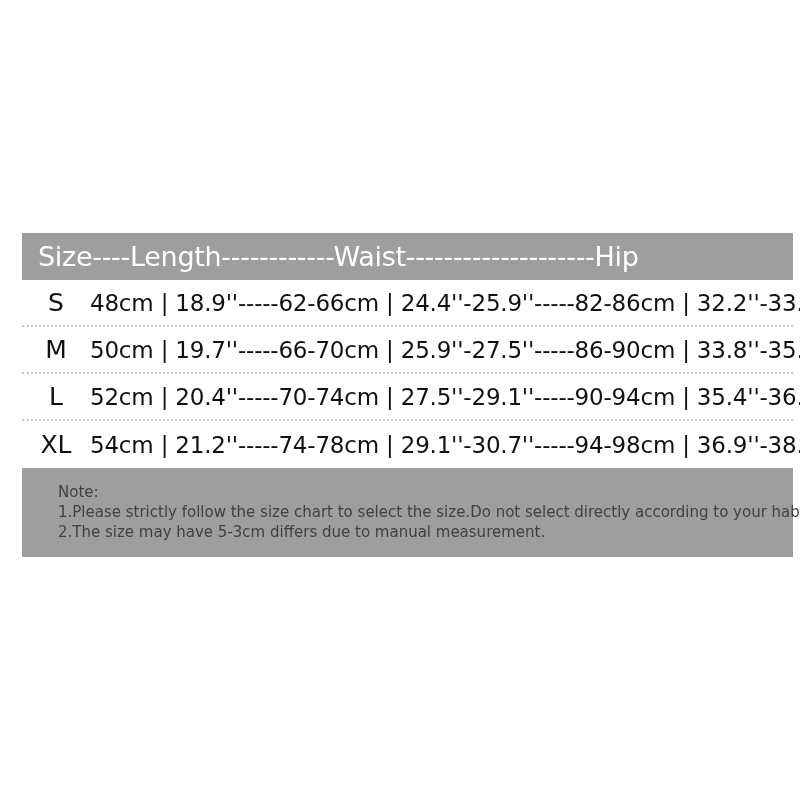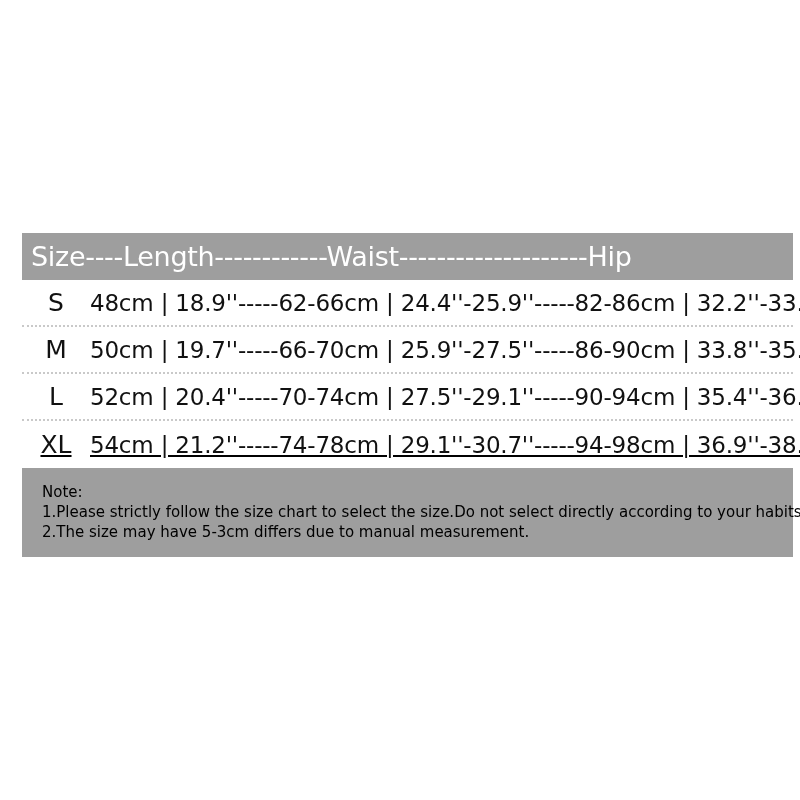--- a/index.html
+++ b/index.html
@@ -20,21 +20,21 @@
     top: 233px;
     width: 771px;
   }
 
   
   .chart-header {
     background: #9e9e9e;
     height: 47px;
     display: flex;
     align-items: center;
-    padding-left: 9px;
+    padding-left: 16px;
     box-sizing: border-box;
   }
   .chart-header .header-text {
     color: #ffffff;
     font-size: 27px;
     letter-spacing: -0.3px;
     white-space: pre;
     font-family: "DejaVu Sans", sans-serif;
   }
 
@@ -44,21 +44,20 @@
   }
   .size-row {
     display: flex;
     align-items: center;
     height: 47px;
     border-bottom: 2px dotted #c9c9c9;
     box-sizing: border-box;
   }
   .size-row.last-row {
     border-bottom: none;
-    text-decoration: underline;
   }
   .row-size {
     width: 68px;
     text-align: center;
     color: #111111;
     font-size: 25px;
     flex: 0 0 auto;
   }
   .row-measures {
     color: #111111;
@@ -69,24 +68,25 @@
   }
 
   
   .note-block {
     background: #9e9e9e;
     padding: 14px 0 14px 20px;
     box-sizing: border-box;
     height: 89px;
   }
   .note-line {
-    color: #000000;
+    color: #404040;
     font-size: 15px;
     line-height: 20px;
     white-space: pre;
+    margin-left: 16px;
   }
 </style>
 </head>
 <body>
 
 <div id="size-chart">
 
   <div class="chart-header">
     <span class="header-text">Size----Length------------Waist--------------------Hip</span>
   </div>

